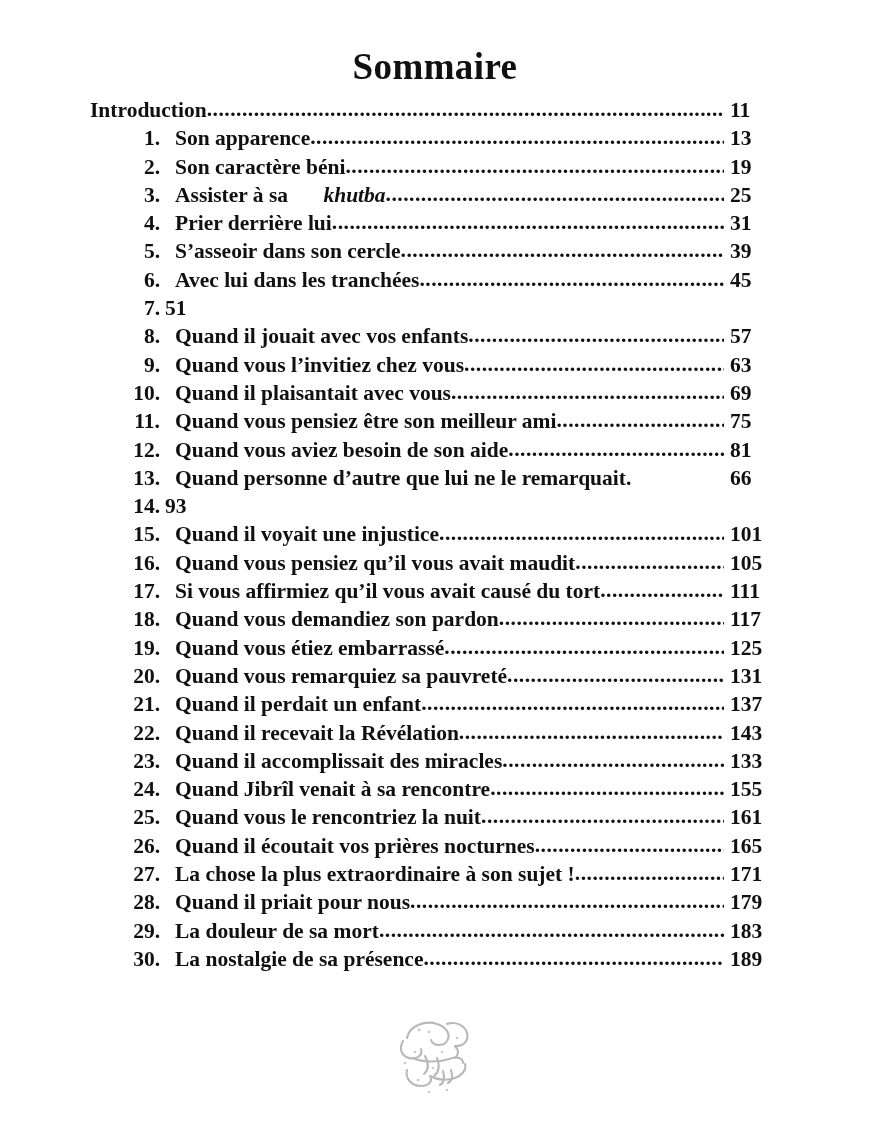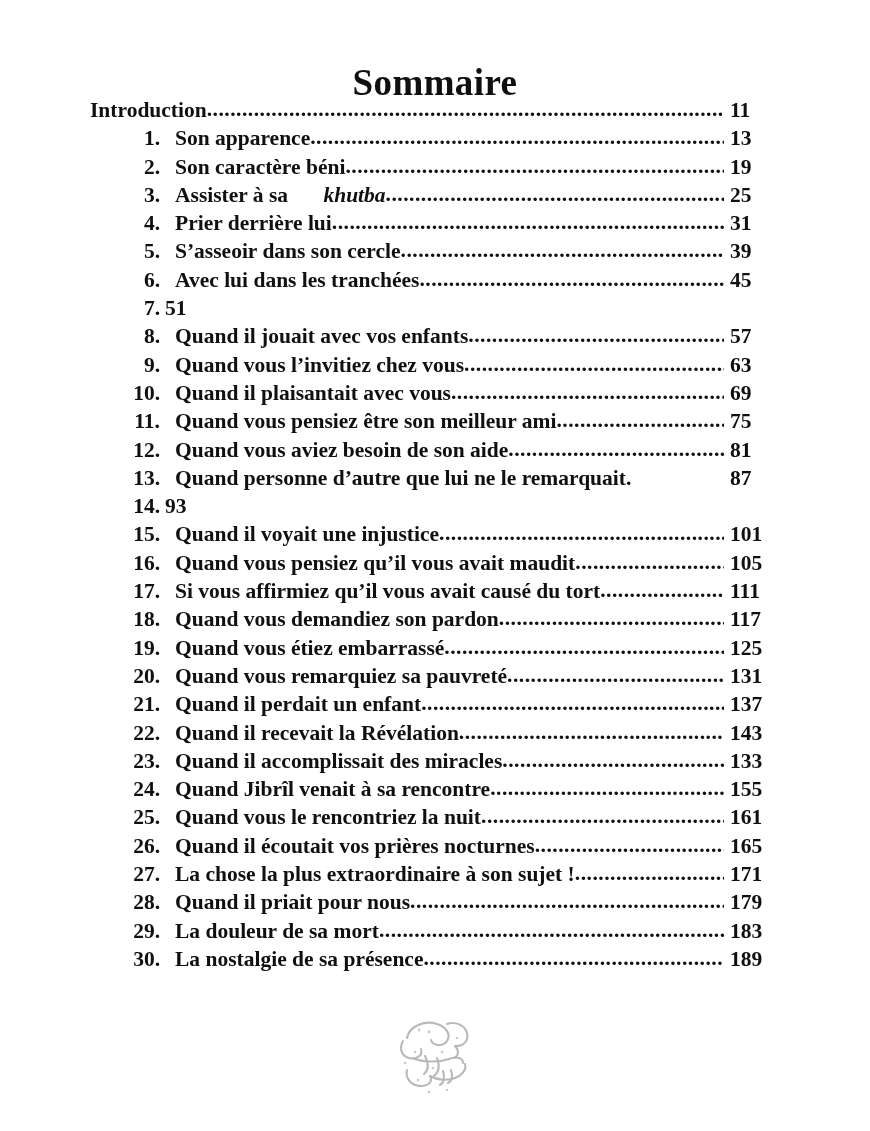--- a/index.html
+++ b/index.html
@@ -20,21 +20,21 @@
   .page {
     position: absolute;
     inset: 0;
     width: 870px;
     height: 1131px;
   }
 
   
   .toc-title {
     position: absolute;
-    top: 36px;
+    top: 20px;
     left: 0;
     width: 870px;
     text-align: center;
     font-size: 37px;
     font-weight: bold;
     letter-spacing: 0.4px;
     line-height: 1.2;
   }
 
   
@@ -233,21 +233,21 @@
           <span class="leader"></span>
         </span>
         <span class="page-num">81</span>
       </div>
       <div class="toc-row nodots">
         <span class="num">13.</span>
         <span class="label-cell">
           <span class="label">Quand personne d’autre que lui ne le remarquait.</span>
           <span class="leader"></span>
         </span>
-        <span class="page-num">87</span>
+        <span class="page-num">66</span>
       </div>
       <div class="toc-row">
         <span class="num">14.</span>
         <span class="page-num">93</span>
       </div>
       <div class="toc-row">
         <span class="num">15.</span>
         <span class="label-cell">
           <span class="label">Quand il voyait une injustice</span>
           <span class="leader"></span>

